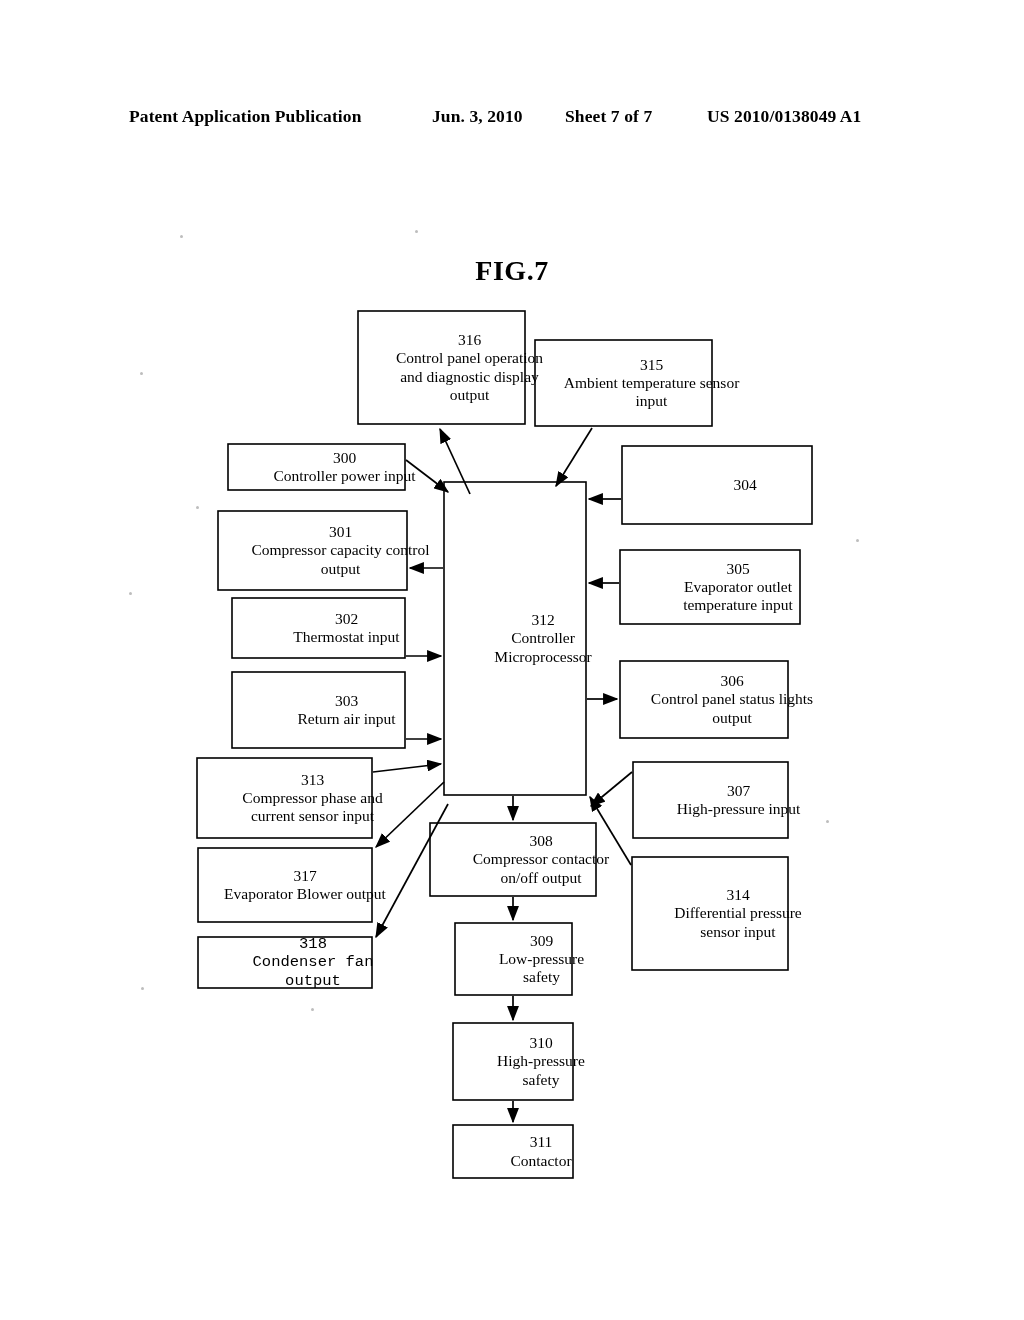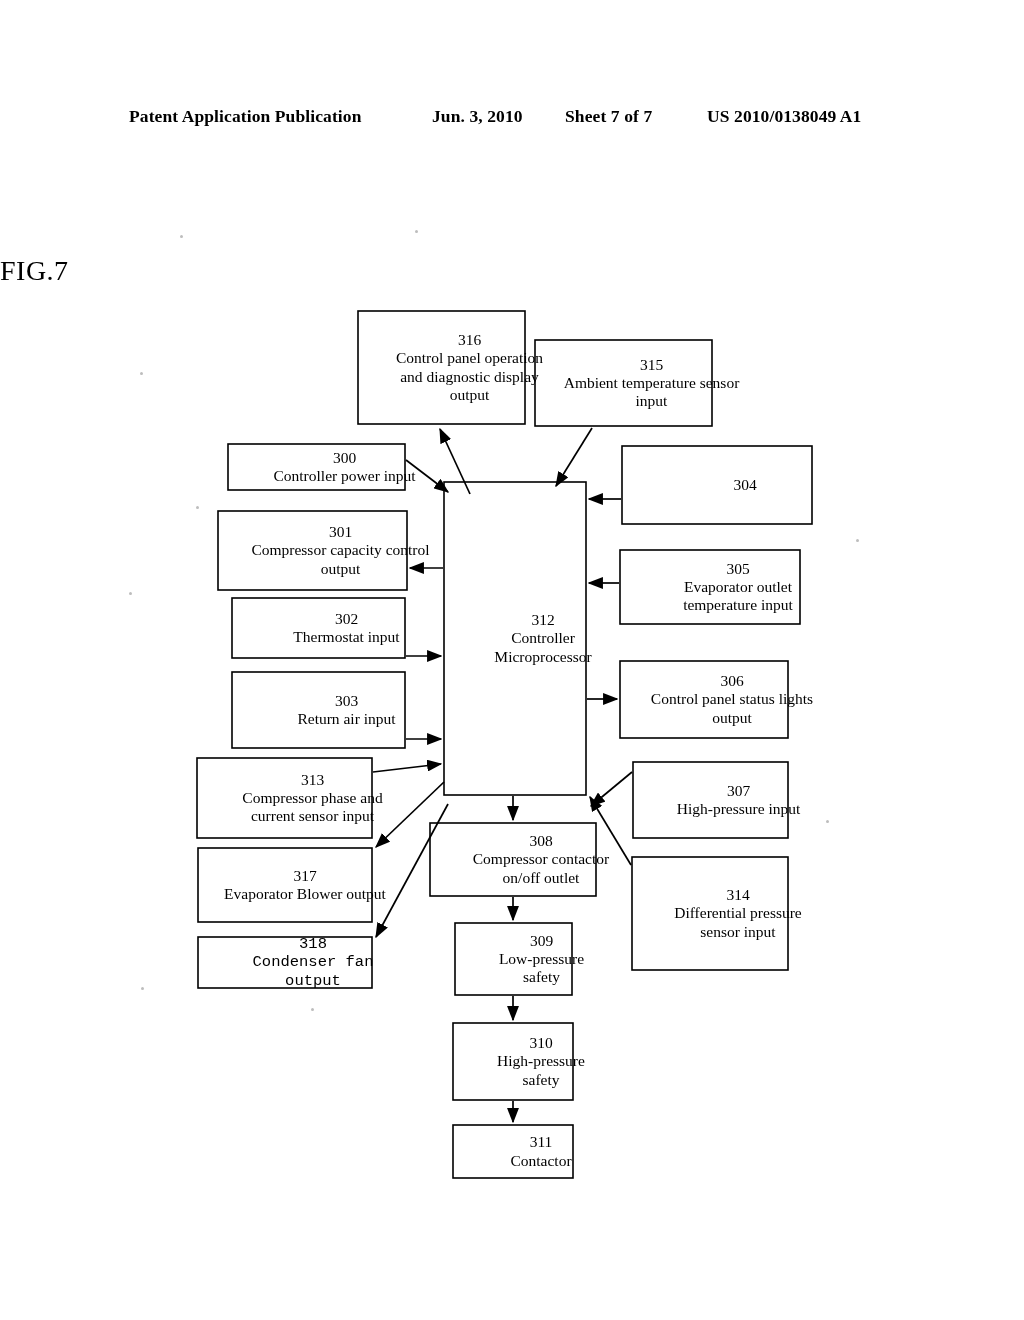--- a/index.html
+++ b/index.html
@@ -53,21 +53,22 @@
   .header .h-docnum {
     position: absolute;
     left: 707px;
     white-space: nowrap;
   }
   .fig-title {
     position: absolute;
     left: 0;
     top: 235px;
     width: 1024px;
-    font-weight: normal;
+    text-align: center;
+    font-weight: bold;
     font-size: 28px;
     letter-spacing: 0.5px;
   }
   svg.diagram {
     position: absolute;
     left: 0;
     top: 0;
     width: 1024px;
     height: 1320px;
   }
@@ -230,21 +231,21 @@
       <div class="box-text" style="left: 197px; top: 738px; width: 175px; height: 80px;">
         <span class="num">313</span>
         <span class="lbl">Compressor phase and current sensor input</span>
       </div>
       <div class="box-text" style="left: 633px; top: 742px; width: 155px; height: 76px;">
         <span class="num">307</span>
         <span class="lbl">High-pressure input</span>
       </div>
       <div class="box-text" style="left: 430px; top: 803px; width: 166px; height: 73px;">
         <span class="num">308</span>
-        <span class="lbl">Compressor contactor on/off outlet</span>
+        <span class="lbl">Compressor contactor on/off output</span>
       </div>
       <div class="box-text" style="left: 190px; top: 828px; width: 174px; height: 74px;">
         <span class="num">317</span>
         <span class="lbl">Evaporator Blower output</span>
       </div>
       <div class="box-text" style="left: 632px; top: 837px; width: 156px; height: 113px;">
         <span class="num">314</span>
         <span class="lbl">Differential pressure sensor input</span>
       </div>
       <div class="box-text" style="left: 198px; top: 917px; width: 174px; height: 51px; font-family: Liberation Mono, monospace;">

